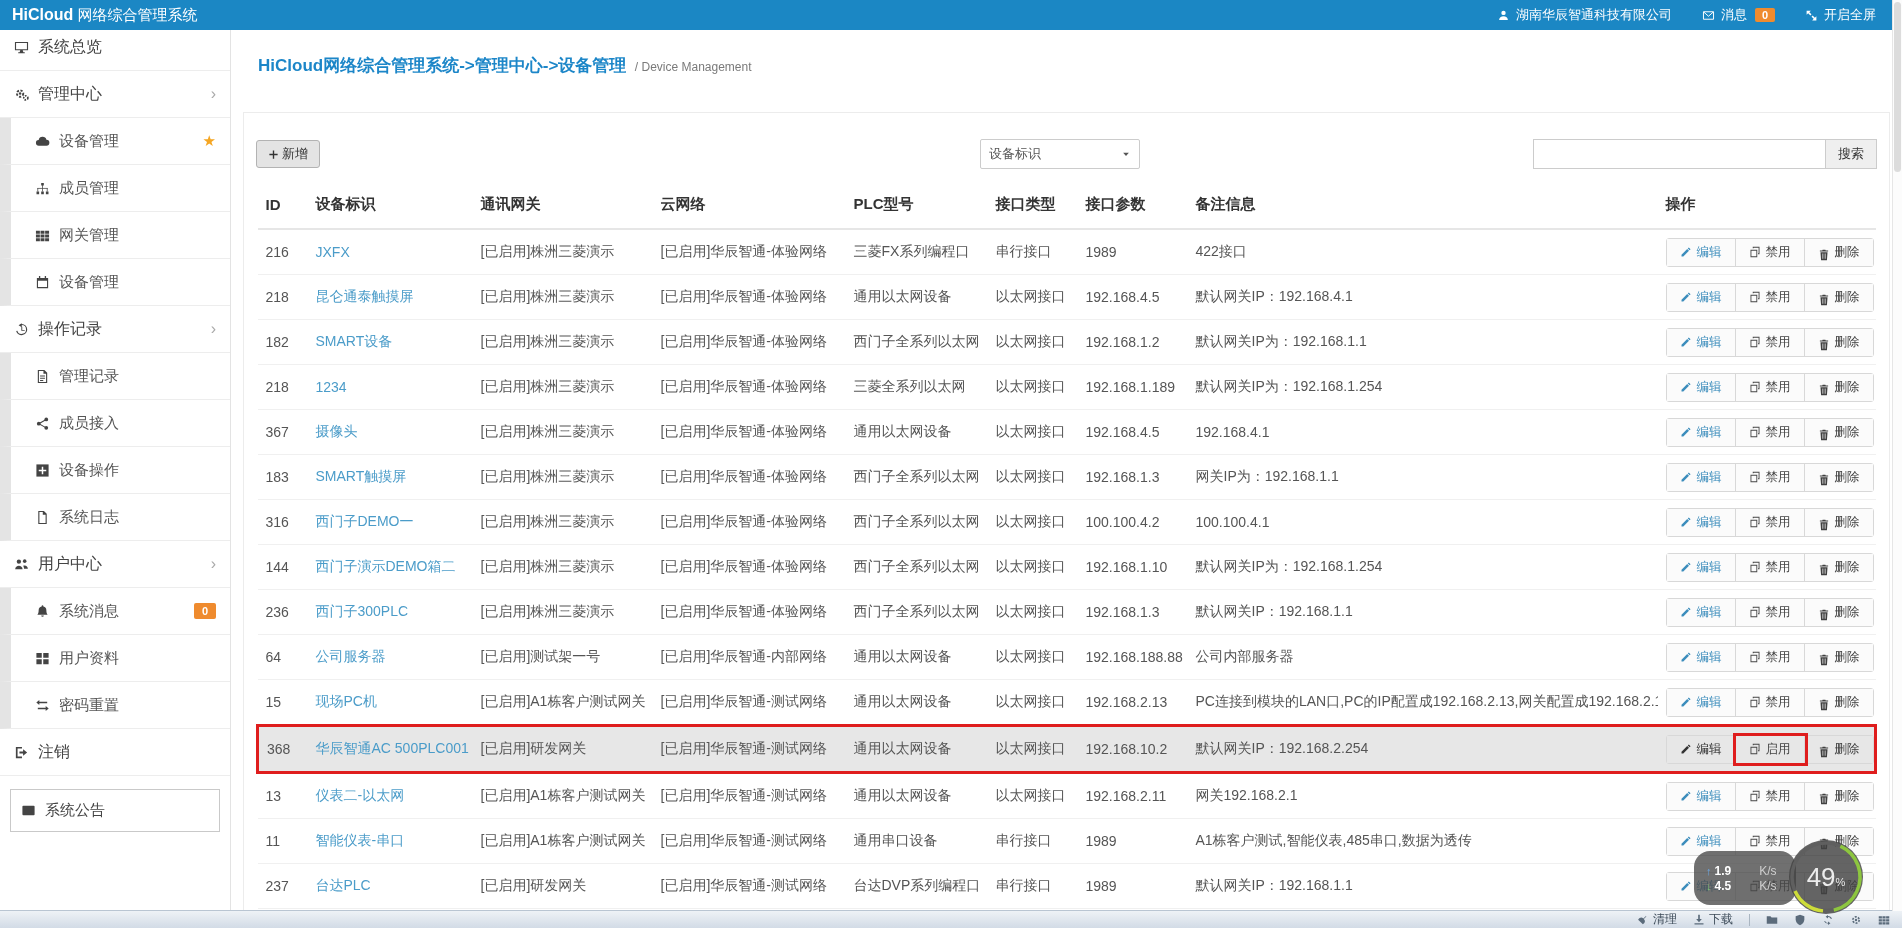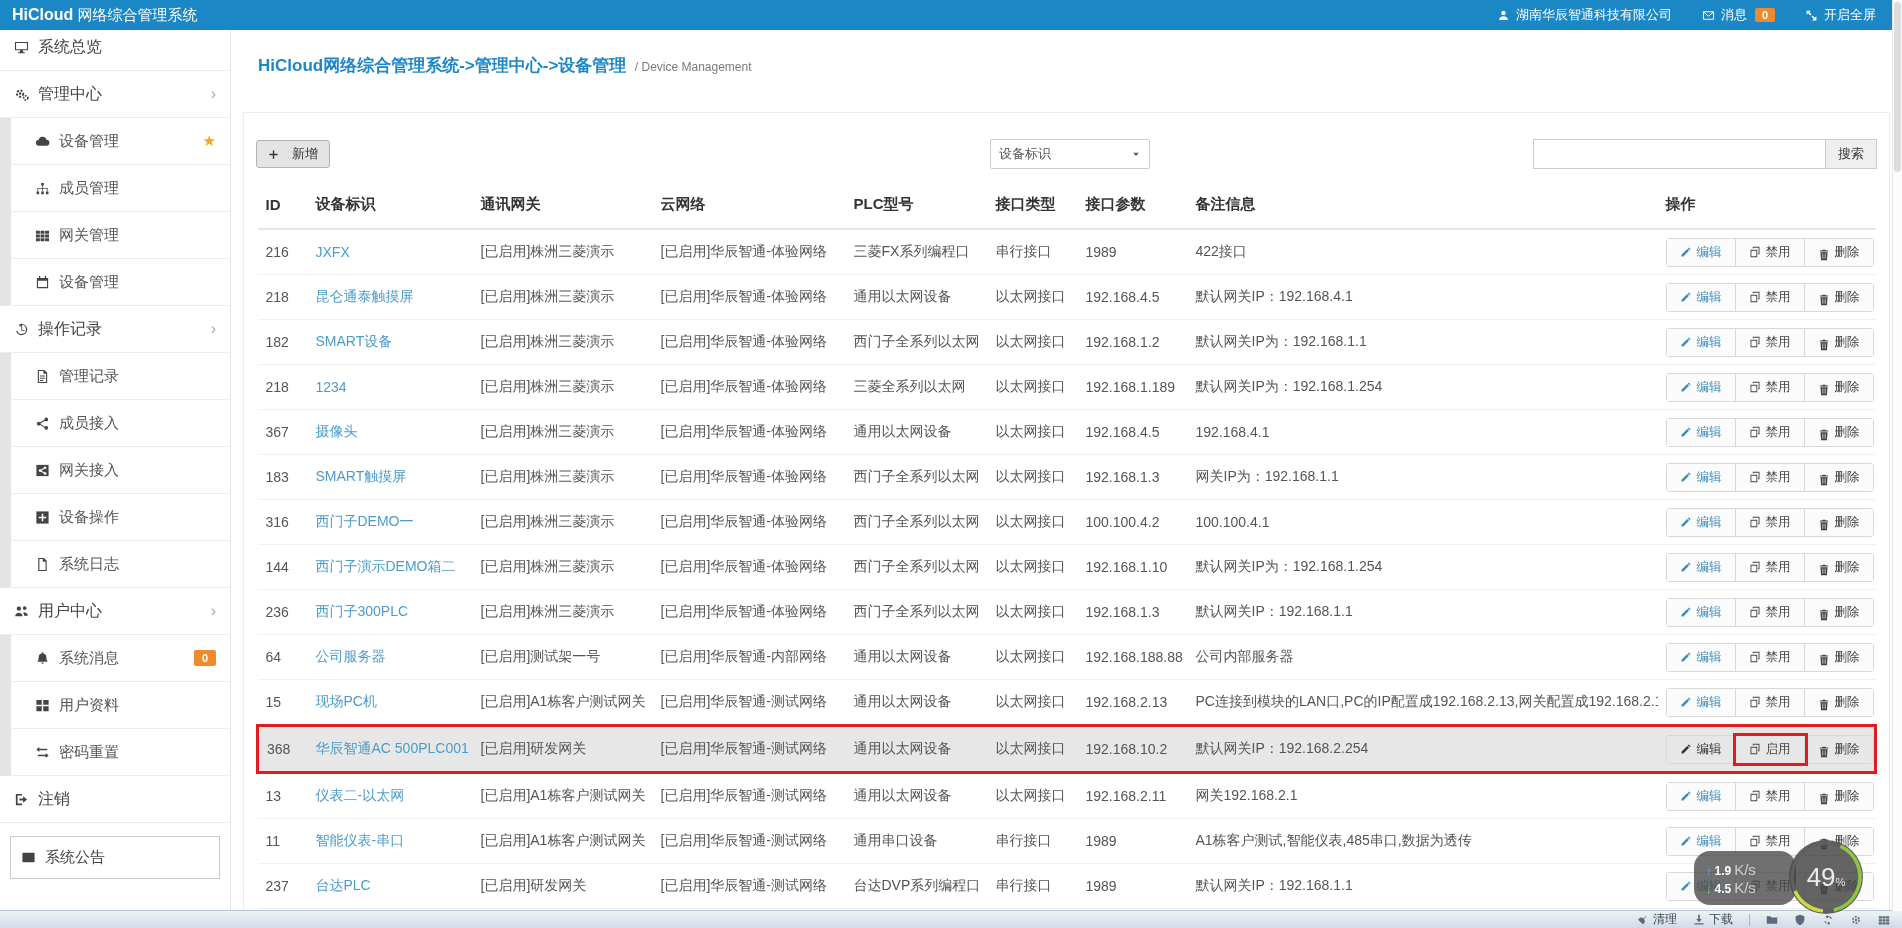--- a/index.html
+++ b/index.html
@@ -34,21 +34,21 @@
   
   .main{position:absolute;left:230px;top:30px;right:0;bottom:0;background:#fff;}
   .page-header{padding:24px 0 0 28px;height:51px;box-sizing:content-box;}
   .crumb{color:#1c86c8;font-size:17px;font-weight:bold;}
   .crumb-sub{color:#7a7a7a;font-size:12px;margin-left:4px;}
   .content-box{position:absolute;left:13px;right:12px;top:82px;bottom:16px;
                border:1px solid #ececec;background:#fff;padding:26px 12px 0;box-sizing:border-box;
                overflow:hidden;}
   
   .toolbar{display:flex;align-items:center;height:30px;}
-  .btn-add{display:inline-flex;align-items:center;gap:13px;background:#e4e4e4;border:1px solid #b3b3b3;
+  .btn-add{display:inline-flex;align-items:center;gap:3px;background:#e4e4e4;border:1px solid #b3b3b3;
            border-radius:3px;padding:4px 11px;font-size:13px;color:#333;cursor:pointer;
            font-family:inherit;}
   .btn-add .icn svg{width:11px;height:11px;}
   .filter-select{width:160px;height:30px;border:1px solid #ccc;border-radius:2px;background:#fff;
            display:flex;align-items:center;justify-content:space-between;padding:0 8px;
            font-size:13px;color:#555;margin-left:660px;cursor:pointer;box-sizing:border-box;}
   .filter-select .icn svg{width:10px;height:10px;color:#555;}
   .search-group{margin-left:auto;display:flex;}
   .search-input{width:292px;height:30px;border:1px solid #ccc;border-right:none;box-sizing:border-box;
            padding:0 8px;font-size:13px;outline:none;font-family:inherit;}
@@ -79,21 +79,21 @@
   tr.row-selected .btngroup{background:#e7e7e7;}
   .abtn.annotated{box-shadow:0 0 0 3px #df1d1d;position:relative;z-index:2;}
   
   .speed-pill{position:absolute;left:1694px;top:851px;width:102px;height:54px;z-index:40;
        background:rgba(72,72,72,.78);border-radius:16px;color:#fff;display:flex;
        flex-direction:column;justify-content:center;gap:1px;padding:0 12px;box-sizing:border-box;}
   .sp-row{display:flex;align-items:baseline;gap:3px;font-size:12px;font-weight:bold;}
   .sp-arrow{font-size:11px;font-weight:bold;}
   .sp-arrow.up{color:#6aa9e9;}
   .sp-arrow.down{color:#7cc576;}
-  .sp-unit{font-size:15px;color:#cfcfcf;font-weight:normal;}
+  .sp-unit{font-size:12px;color:#cfcfcf;font-weight:normal;margin-left:25px;}
   .gauge{position:absolute;left:1787px;top:838px;width:78px;height:78px;z-index:41;cursor:pointer;}
   .gauge svg{position:absolute;left:0;top:0;}
   .gauge-text{position:absolute;left:0;top:0;width:100%;height:100%;display:flex;
        align-items:center;justify-content:center;color:#ececec;}
   .gauge-num{font-size:26px;}
   .gauge-pct{font-size:11px;margin-top:10px;}
   
   .bottombar{position:absolute;left:0;right:0;bottom:0;height:17px;z-index:30;
        background:linear-gradient(#eef2f6,#d2dbe6);border-top:1px solid #b9c5d2;
        display:flex;align-items:center;justify-content:flex-end;gap:16px;
@@ -222,32 +222,20 @@
     <div class="sb-item sb-sub">
       <span class="icn">
         <svg viewBox="0 0 16 16">
           <path fill="none" stroke="currentColor" stroke-width="1.2" d="M4.5 8l7-4m-7 4.4l7 4"></path>
           <circle cx="12" cy="3.6" r="2" fill="currentColor"></circle>
           <circle cx="4" cy="8.2" r="2" fill="currentColor"></circle>
           <circle cx="12" cy="12.6" r="2" fill="currentColor"></circle>
         </svg>
       </span>
       <span>成员接入</span>
-    </div>
-    <div class="sb-item sb-sub">
-      <span class="icn">
-        <svg viewBox="0 0 16 16">
-          <path fill="currentColor" d="M1.5 2h13v12h-13z"></path>
-          <path fill="none" stroke="#fff" stroke-width="1.1" d="M5.6 8l5-2.7M5.6 8.3l5 2.7"></path>
-          <circle cx="10.8" cy="5" r="1.4" fill="#fff"></circle>
-          <circle cx="5.4" cy="8.1" r="1.4" fill="#fff"></circle>
-          <circle cx="10.8" cy="11.2" r="1.4" fill="#fff"></circle>
-        </svg>
-      </span>
-      <span>网关接入</span>
     </div>
     <div class="sb-item sb-sub">
       <span class="icn">
         <svg viewBox="0 0 16 16">
           <path fill="currentColor" d="M1.5 1.5h13v13h-13z"></path>
           <path fill="#fff" d="M7.2 4h1.6v3.2H12v1.6H8.8V12H7.2V8.8H4V7.2h3.2z"></path>
         </svg>
       </span>
       <span>设备操作</span>
     </div>

